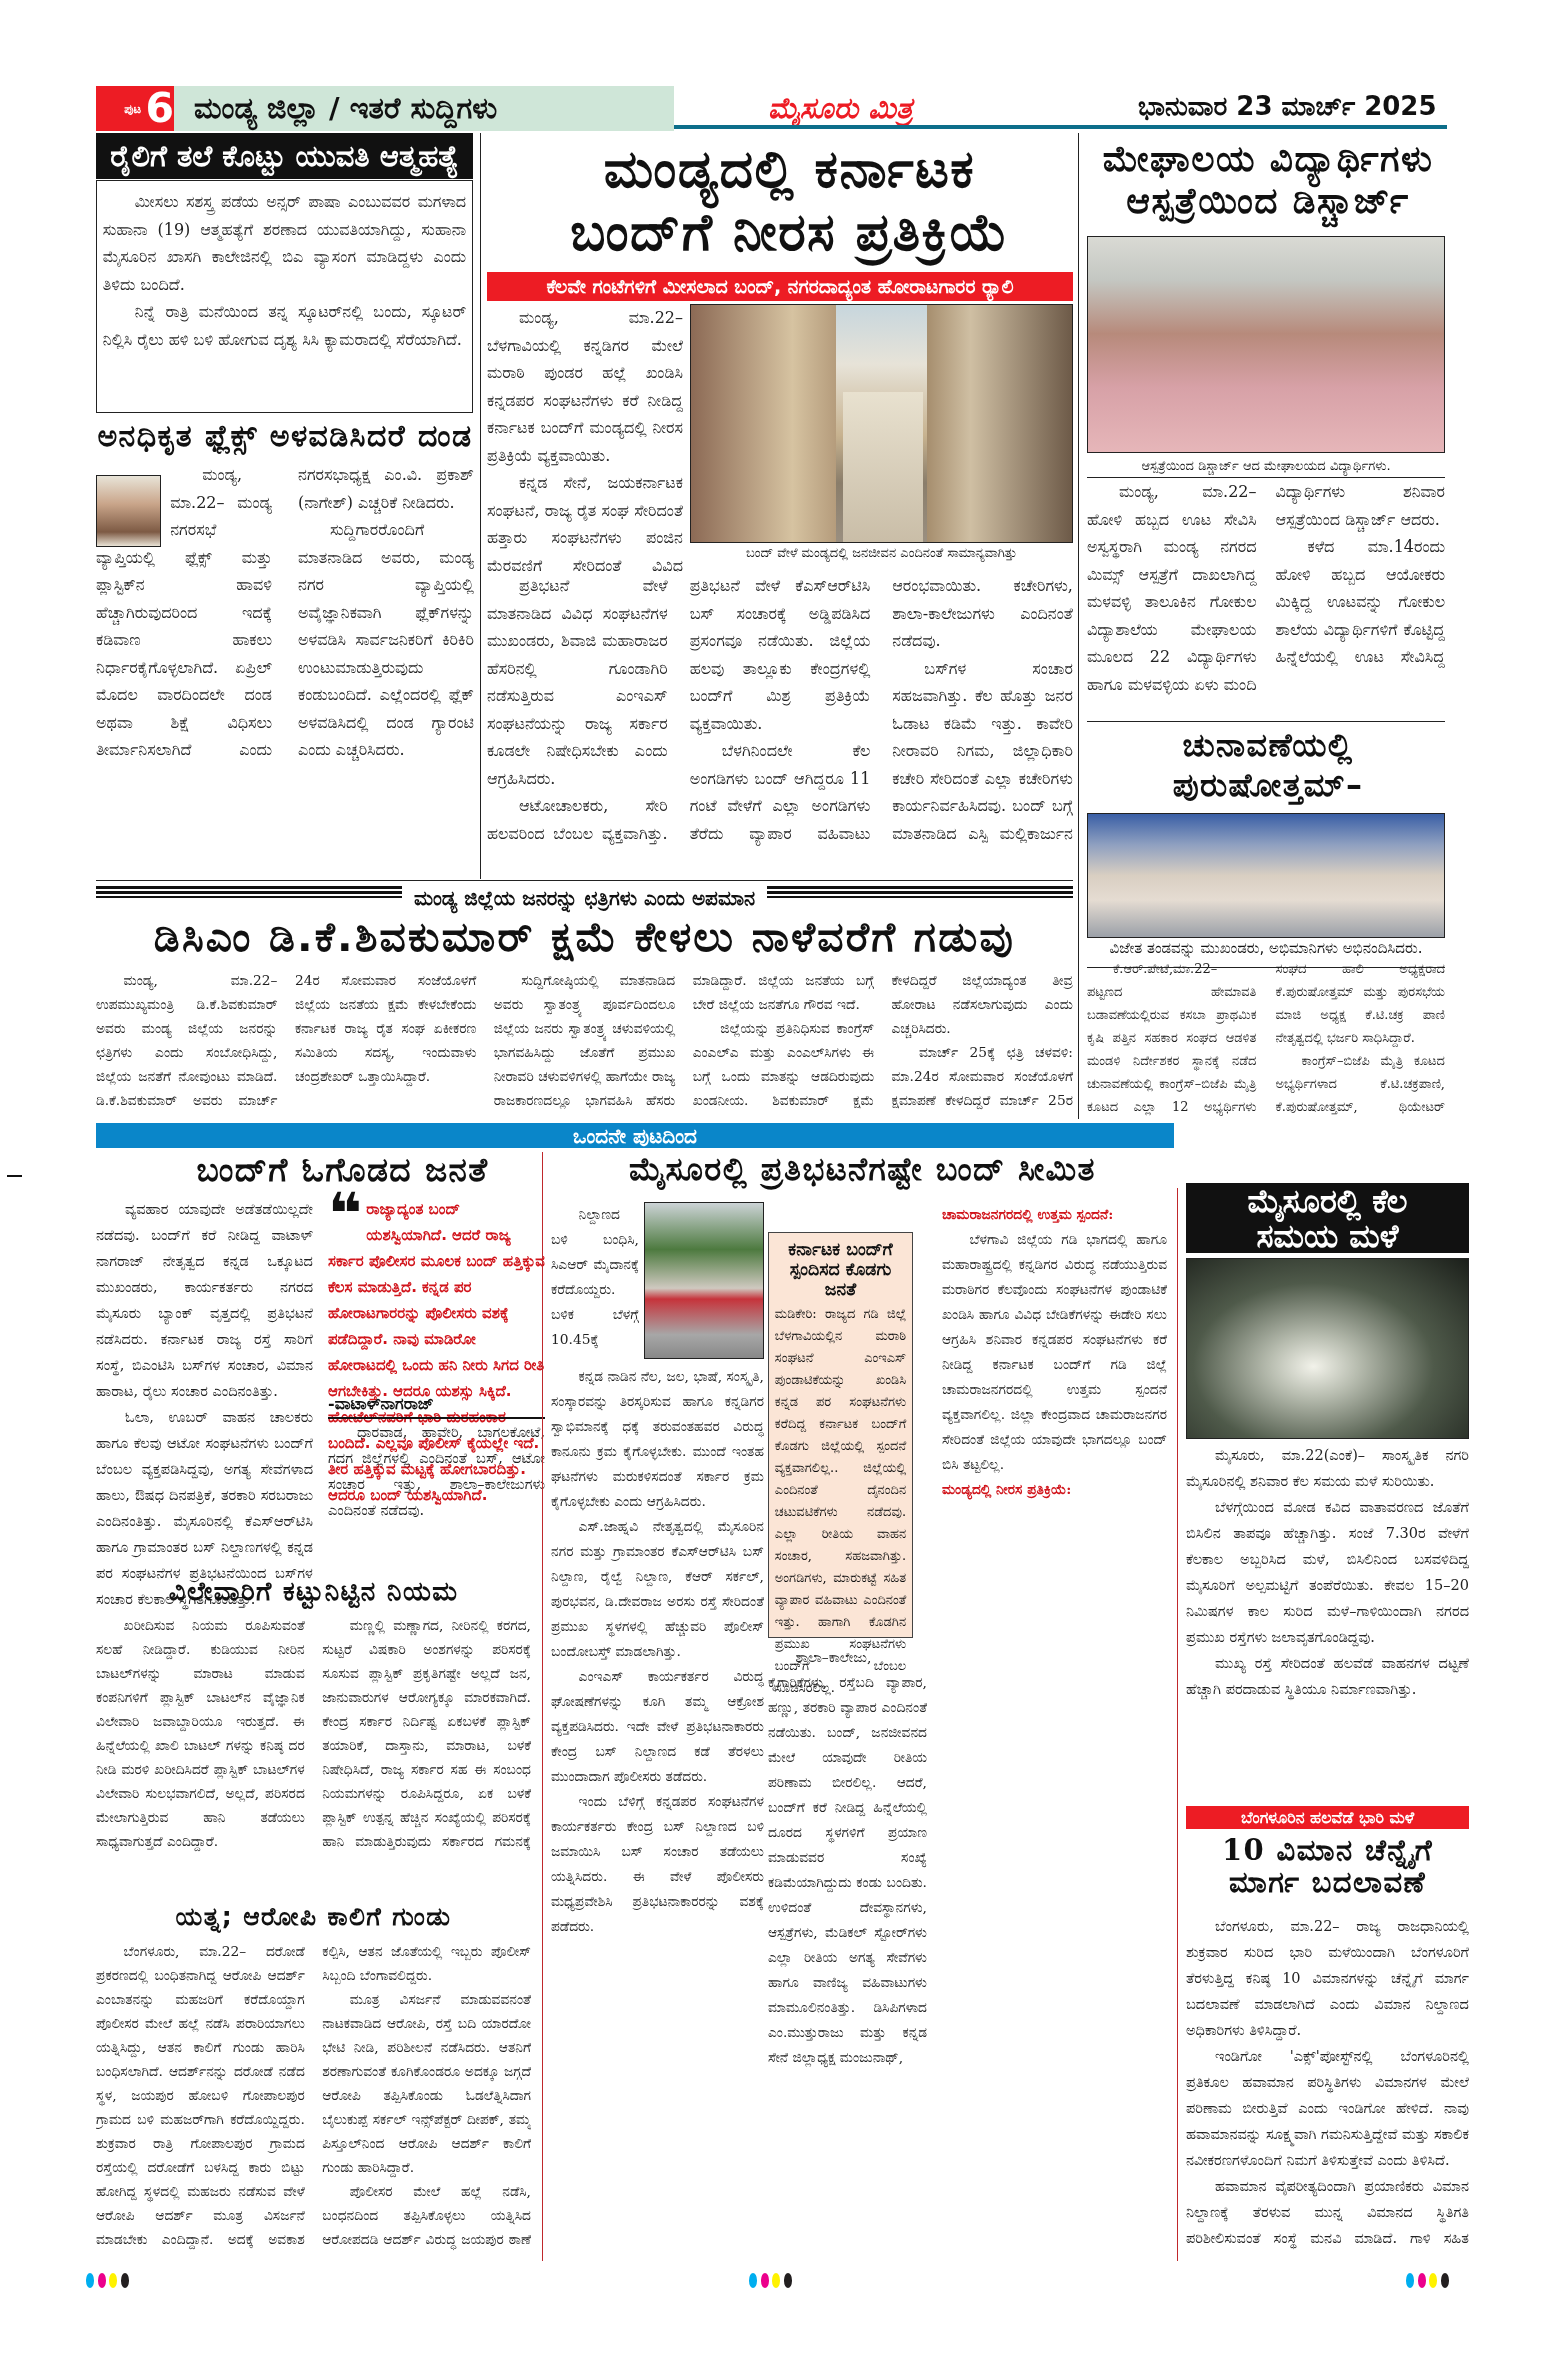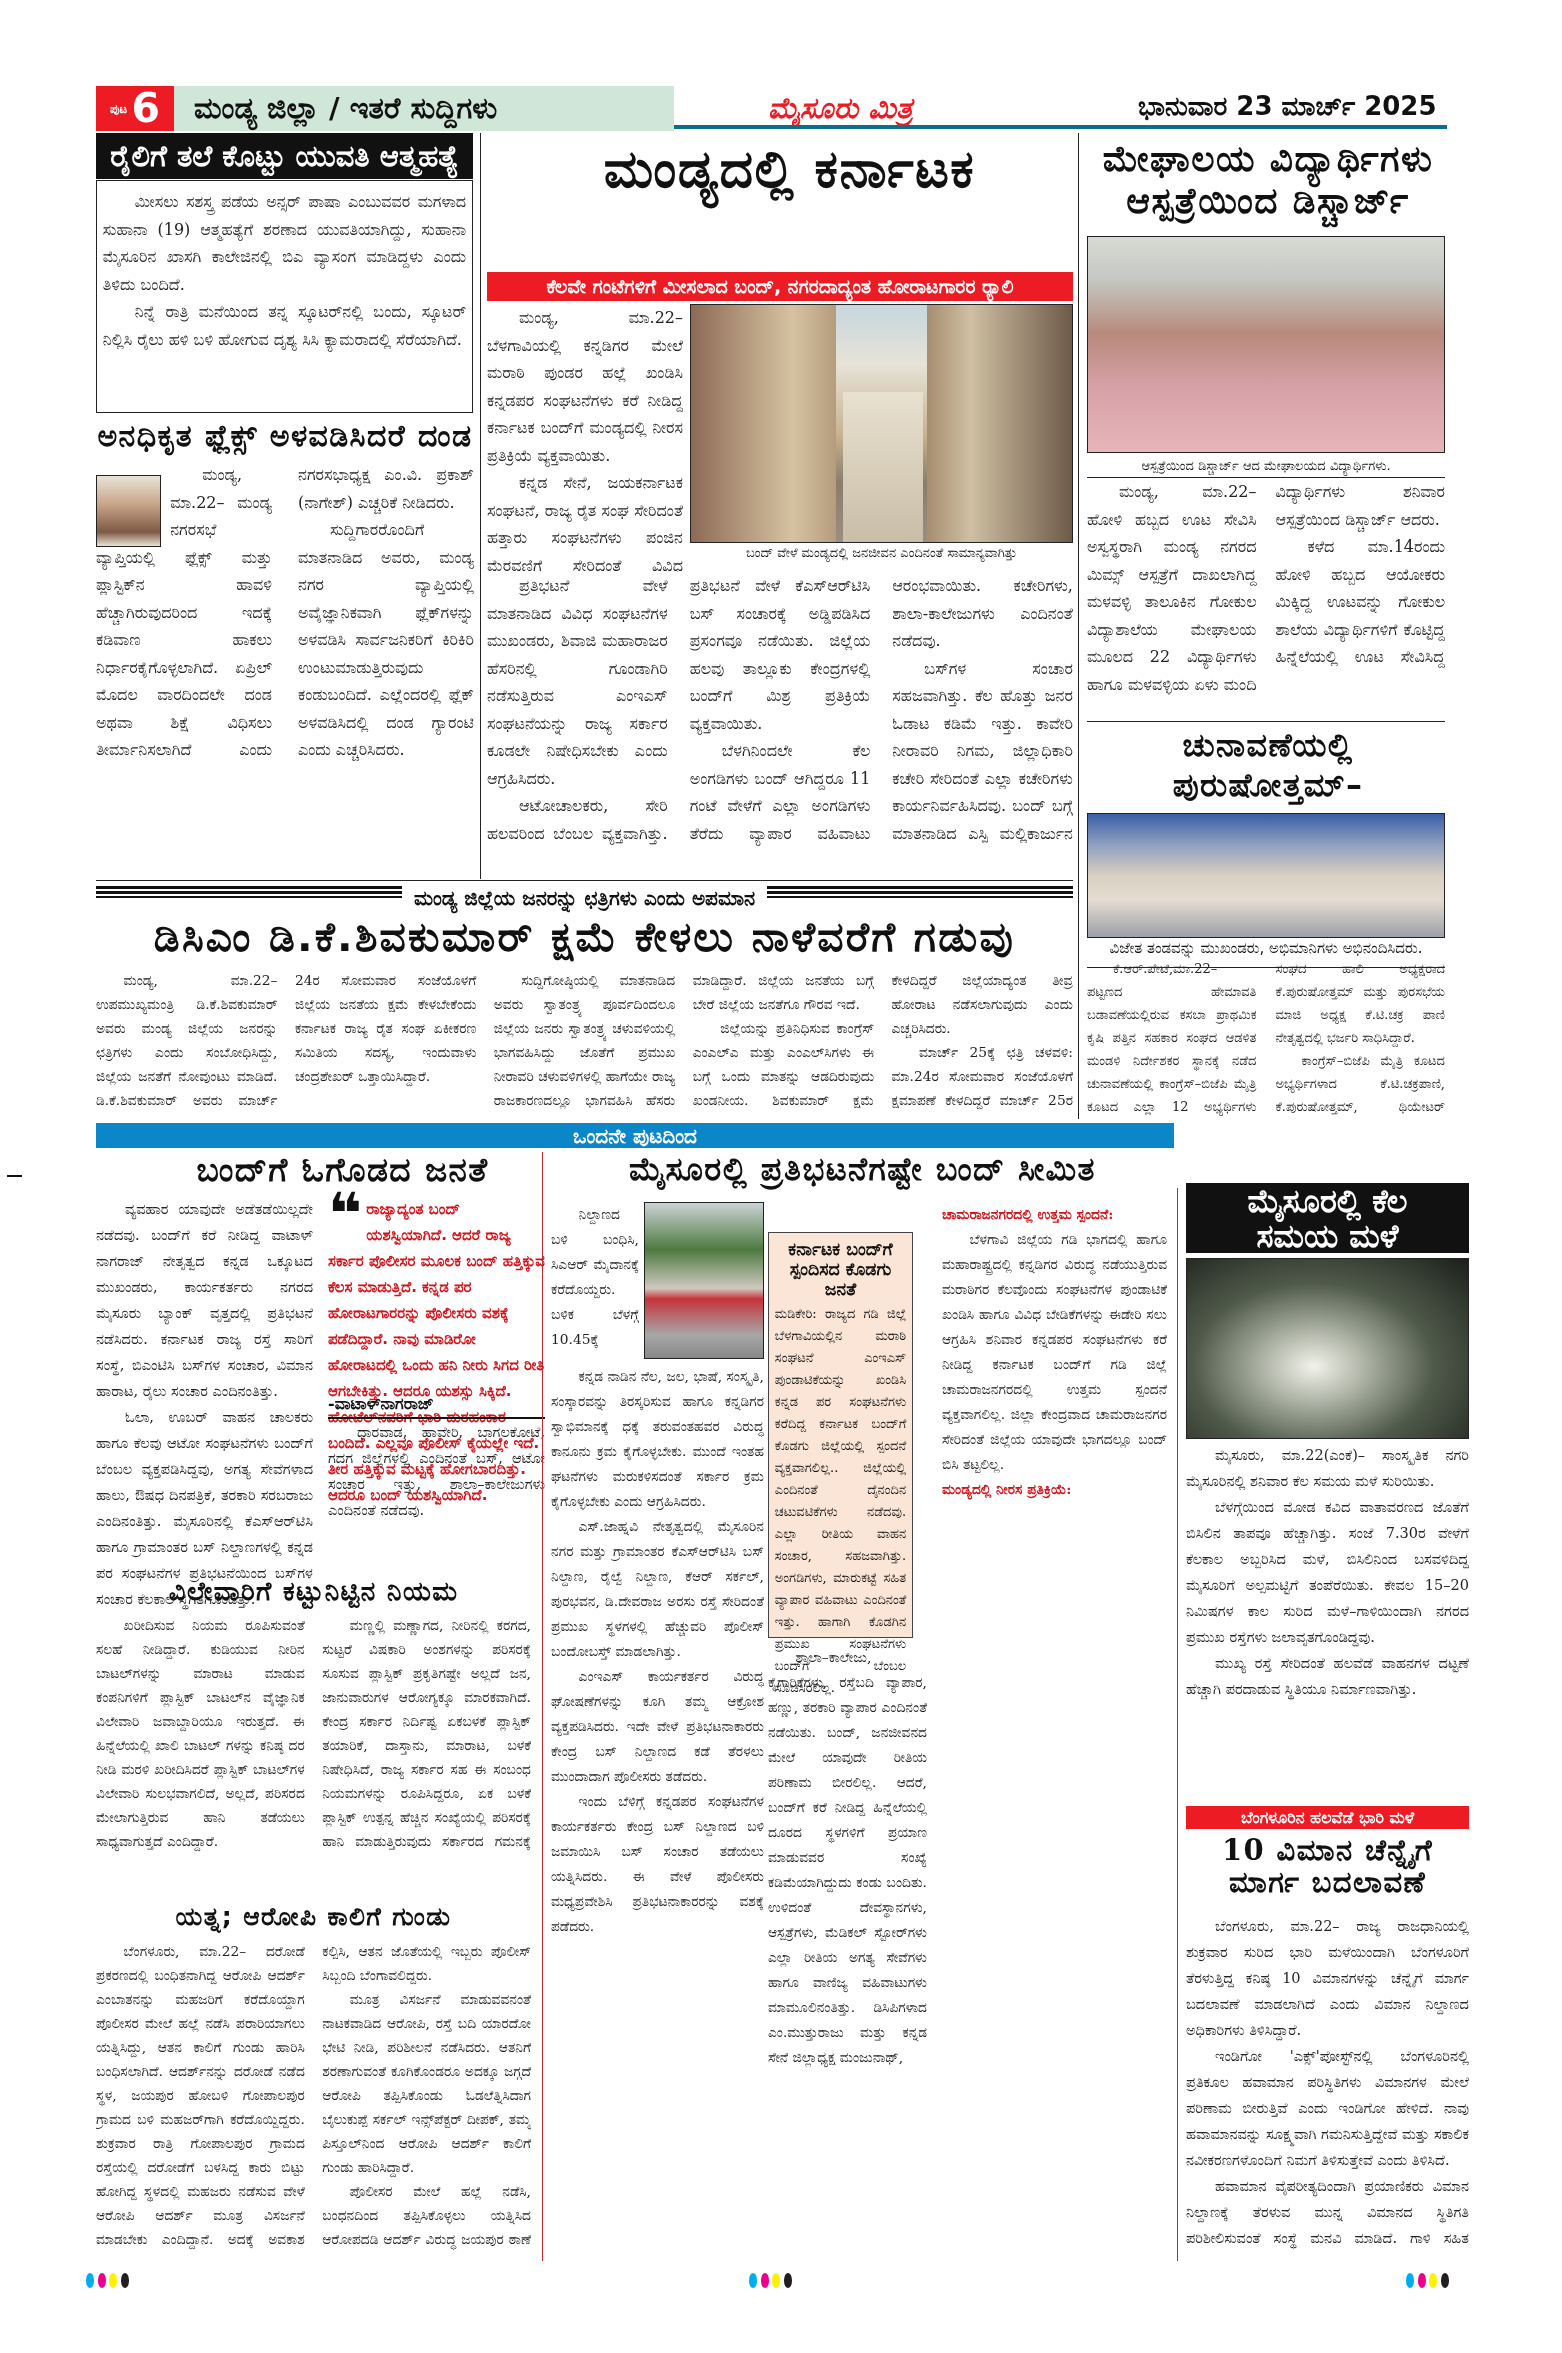--- a/index.html
+++ b/index.html
@@ -11,21 +11,21 @@
 .body-text p{text-indent:2em}
 .col2{column-count:2;column-gap:26px;column-fill:auto}
 .col3{column-count:3;column-gap:22px;column-fill:auto}
 .photo{overflow:hidden;border:1.4px solid #222}
 .caption{font-size:16px;text-align:center;font-family:"DejaVu Sans",sans-serif;color:#111}
 .rule{background:#222;height:1.4px}
 .vrule{background:#222;width:1.4px}
 .redrule{background:#c0282c;width:1.4px}
 
 
-#page-badge{left:96px;top:86px;width:78px;height:45px;background:#ed1c24;color:#fff;display:flex;align-items:center;justify-content:center;gap:4.3px}
+#page-badge{left:96px;top:86px;width:78px;height:45px;background:#ed1c24;color:#fff;display:flex;align-items:center;justify-content:flex-end;gap:4.3px}
 #page-badge .lbl{font-size:11.6px;font-weight:bold}
 #page-badge .num{font-size:41px;font-weight:bold;font-family:"DejaVu Sans",sans-serif;line-height:1}
 #section-bar{left:174px;top:86px;width:500px;height:45px;background:#cfe6d8;display:flex;align-items:center;padding-left:20px;font-size:29px;font-weight:bold;font-family:"DejaVu Sans",sans-serif}
 #paper-name{left:768px;top:91px;font-size:29px;color:#ed1c24;font-weight:bold;font-style:italic;font-family:"DejaVu Serif",serif}
 #issue-date{left:1138px;top:91px;font-size:26px;font-weight:bold;font-family:"DejaVu Sans",sans-serif}
 #mast-rule{left:674px;top:125px;width:773px;height:3.6px;background:#0d6e8a}
 
 
 #a1-head{left:96px;top:133px;width:377px;height:46px;background:#111;color:#fff;font-size:29px;font-weight:bold;display:flex;align-items:center;justify-content:center;font-family:"DejaVu Sans",sans-serif}
 #a1-box{left:96px;top:180px;width:377px;height:233px;border:1.4px solid #222;padding:7.2px 5.8px}
@@ -130,20 +130,21 @@
 <div class="abs body-text col2" id="a2-body">
   <div style="float:left;width:67px;height:75px;margin:2.9px 7.2px 2.9px 0"></div>
   <p>ಮಂಡ್ಯ, ಮಾ.22– ಮಂಡ್ಯ ನಗರಸಭೆ ವ್ಯಾಪ್ತಿಯಲ್ಲಿ ಫ್ಲೆಕ್ಸ್ ಮತ್ತು ಪ್ಲಾಸ್ಟಿಕ್‌ನ ಹಾವಳಿ ಹೆಚ್ಚಾಗಿರುವುದರಿಂದ ಇದಕ್ಕೆ ಕಡಿವಾಣ ಹಾಕಲು ನಿರ್ಧಾರಕೈಗೊಳ್ಳಲಾಗಿದೆ. ಏಪ್ರಿಲ್ ಮೊದಲ ವಾರದಿಂದಲೇ ದಂಡ ಅಥವಾ ಶಿಕ್ಷೆ ವಿಧಿಸಲು ತೀರ್ಮಾನಿಸಲಾಗಿದೆ ಎಂದು ನಗರಸಭಾಧ್ಯಕ್ಷ ಎಂ.ವಿ. ಪ್ರಕಾಶ್ (ನಾಗೇಶ್) ಎಚ್ಚರಿಕೆ ನೀಡಿದರು.</p>
   <p>ಸುದ್ದಿಗಾರರೊಂದಿಗೆ ಮಾತನಾಡಿದ ಅವರು, ಮಂಡ್ಯ ನಗರ ವ್ಯಾಪ್ತಿಯಲ್ಲಿ ಅವೈಜ್ಞಾನಿಕವಾಗಿ ಫ್ಲೆಕ್‌ಗಳನ್ನು ಅಳವಡಿಸಿ ಸಾರ್ವಜನಿಕರಿಗೆ ಕಿರಿಕಿರಿ ಉಂಟುಮಾಡುತ್ತಿರುವುದು ಕಂಡುಬಂದಿದೆ. ಎಲ್ಲೆಂದರಲ್ಲಿ ಫ್ಲೆಕ್ ಅಳವಡಿಸಿದಲ್ಲಿ ದಂಡ ಗ್ಯಾರಂಟಿ ಎಂದು ಎಚ್ಚರಿಸಿದರು.</p>
 
 </div>
 <div class="abs photo" id="a2-photo"></div>
 
 <div class="abs hl" id="main-head">
   <div>ಮಂಡ್ಯದಲ್ಲಿ ಕರ್ನಾಟಕ</div>
+  <div>ಬಂದ್‌ಗೆ ನೀರಸ ಪ್ರತಿಕ್ರಿಯೆ</div>
 </div>
 <div class="abs" id="main-sub">ಕೆಲವೇ ಗಂಟೆಗಳಿಗೆ ಮೀಸಲಾದ ಬಂದ್, ನಗರದಾದ್ಯಂತ ಹೋರಾಟಗಾರರ ರ್‍ಯಾಲಿ</div>
 <div class="abs photo" id="main-photo">
   <div class="shopL"></div>
   <div class="shopR"></div>
   <div class="lane"></div>
 </div>
 <div class="abs caption" id="main-cap" style="font-size:13px">ಬಂದ್ ವೇಳೆ ಮಂಡ್ಯದಲ್ಲಿ ಜನಜೀವನ ಎಂದಿನಂತೆ ಸಾಮಾನ್ಯವಾಗಿತ್ತು</div>
 <div class="abs body-text" id="main-col1" style="height:268px">
   <p>ಮಂಡ್ಯ, ಮಾ.22– ಬೆಳಗಾವಿಯಲ್ಲಿ ಕನ್ನಡಿಗರ ಮೇಲೆ ಮರಾಠಿ ಪುಂಡರ ಹಲ್ಲೆ ಖಂಡಿಸಿ ಕನ್ನಡಪರ ಸಂಘಟನೆಗಳು ಕರೆ ನೀಡಿದ್ದ ಕರ್ನಾಟಕ ಬಂದ್‌ಗೆ ಮಂಡ್ಯದಲ್ಲಿ ನೀರಸ ಪ್ರತಿಕ್ರಿಯೆ ವ್ಯಕ್ತವಾಯಿತು.</p>

